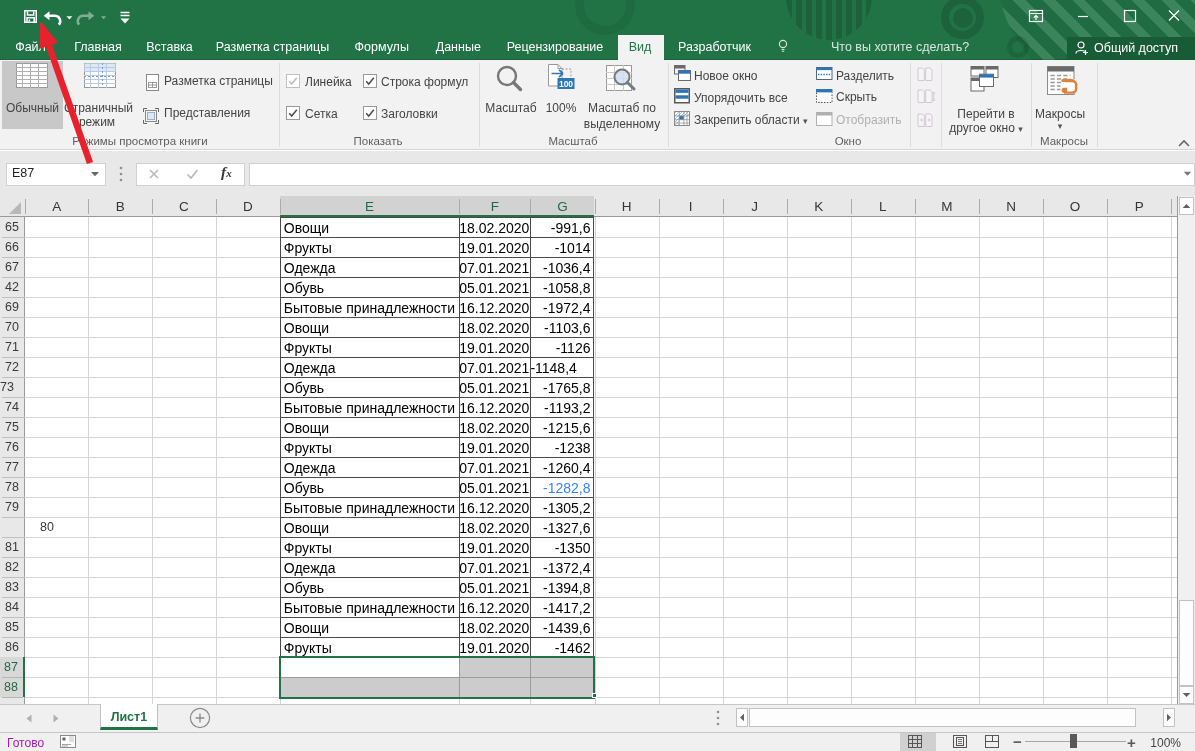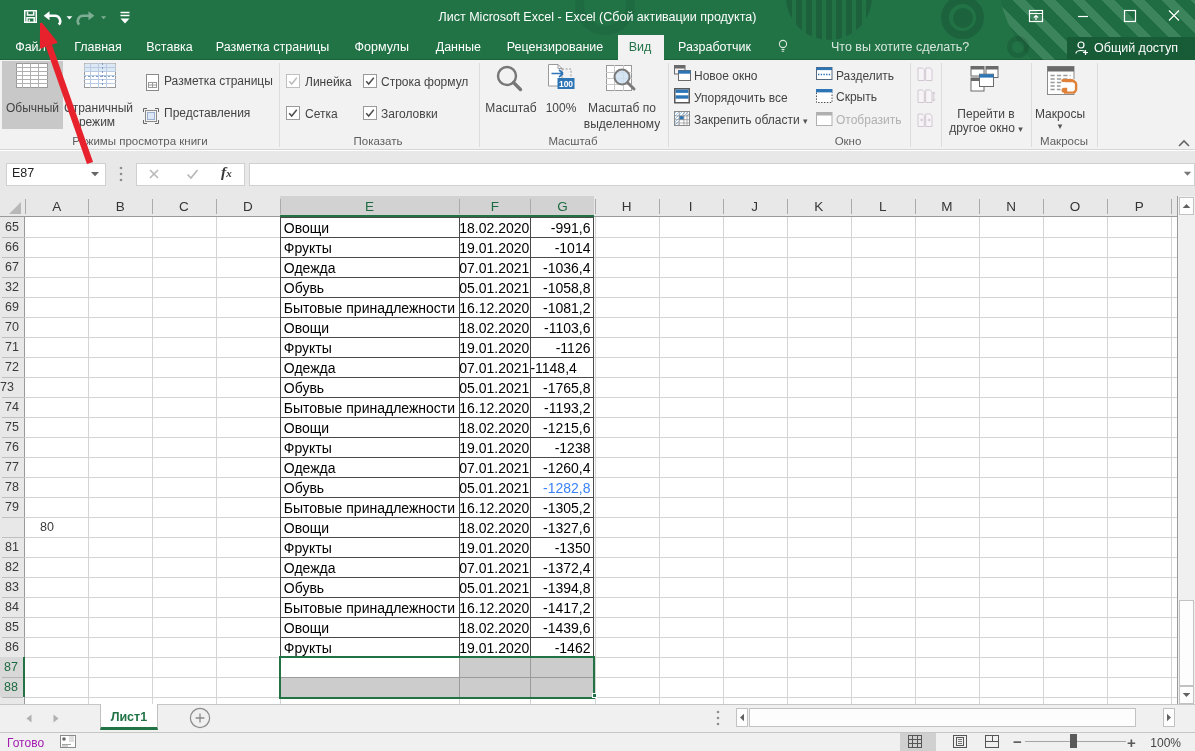--- a/index.html
+++ b/index.html
@@ -26,21 +26,20 @@
       <path d="M26.5 7.75 h6.4 a5.3 5.3 0 0 1 3.9 8.9" stroke="#fff" stroke-width="2.5" fill="none"></path>
       <path d="M44.5 8.3 l2.9 3.3 2.9 -3.3 z" fill="#fff"></path>
       <g opacity="0.42">
         <path d="M66.5 3.2 v9.1 L72.3 7.75 z" fill="#fff"></path>
         <path d="M67.5 7.75 h-6.4 a5.3 5.3 0 0 0 -3.9 8.9" stroke="#fff" stroke-width="2.5" fill="none"></path>
         <path d="M79 8.3 l2.6 3 2.6 -3 z" fill="#fff"></path>
       </g>
       <path d="M98.5 4.5 h9 M98.5 7.5 h9" stroke="#fff" stroke-width="1.6"></path>
       <path d="M98.5 10.5 h9 l-4.5 5 z" fill="#fff"></path>
     </svg>
-<div class="ab" style="left:0;top:10px;width:1195px;text-align:center;font-size:12.5px;color:#fff;">Лист Microsoft Excel - Excel (Сбой активации продукта)</div>
 <svg class="ab" style="left:1026px;top:8px;" width="160" height="16" viewBox="0 0 160 16">
 <g stroke="#fff" stroke-width="1.2" fill="none">
 <rect x="3.5" y="2.5" width="13" height="11"></rect>
         <path d="M3.5 5.5 h13 M10 12 v-4.5 M7.8 9.7 l2.2 -2.2 2.2 2.2"></path>
 <path d="M52 8.5 h10"></path>
 <rect x="98.5" y="2.5" width="11" height="11"></rect>
 <path d="M143 2.5 l10 10 M153 2.5 l-10 10"></path>
 </g>
     </svg>
 <div class="ab" style="left:0;top:33px;width:1195px;height:27px;"></div>
@@ -308,21 +307,21 @@
 <div class="ab" style="left:979.0px;top:199px;width:1px;height:15px;background:#ababab;"></div>
 <div class="ab" style="left:1043.0px;top:199px;width:1px;height:15px;background:#ababab;"></div>
 <div class="ab" style="left:1107.1px;top:199px;width:1px;height:15px;background:#ababab;"></div>
 <div class="ab" style="left:1171.2px;top:199px;width:1px;height:15px;background:#ababab;"></div>
 <div class="ab" style="left:0;top:220px;width:19px;text-align:right;font-size:12.5px;color:#3a3a3a;">65</div>
 <div class="ab" style="left:2px;top:237px;width:23px;height:1px;background:#c0c0c0;"></div>
 <div class="ab" style="left:0;top:240px;width:19px;text-align:right;font-size:12.5px;color:#3a3a3a;">66</div>
 <div class="ab" style="left:2px;top:257px;width:23px;height:1px;background:#c0c0c0;"></div>
 <div class="ab" style="left:0;top:260px;width:19px;text-align:right;font-size:12.5px;color:#3a3a3a;">67</div>
 <div class="ab" style="left:2px;top:277px;width:23px;height:1px;background:#c0c0c0;"></div>
-<div class="ab" style="left:0;top:280px;width:19px;text-align:right;font-size:12.5px;color:#3a3a3a;">32</div>
+<div class="ab" style="left:0;top:280px;width:19px;text-align:right;font-size:12.5px;color:#3a3a3a;">42</div>
 <div class="ab" style="left:2px;top:297px;width:23px;height:1px;background:#c0c0c0;"></div>
 <div class="ab" style="left:0;top:300px;width:19px;text-align:right;font-size:12.5px;color:#3a3a3a;">69</div>
 <div class="ab" style="left:2px;top:317px;width:23px;height:1px;background:#c0c0c0;"></div>
 <div class="ab" style="left:0;top:320px;width:19px;text-align:right;font-size:12.5px;color:#3a3a3a;">70</div>
 <div class="ab" style="left:2px;top:337px;width:23px;height:1px;background:#c0c0c0;"></div>
 <div class="ab" style="left:0;top:340px;width:19px;text-align:right;font-size:12.5px;color:#3a3a3a;">71</div>
 <div class="ab" style="left:2px;top:357px;width:23px;height:1px;background:#c0c0c0;"></div>
 <div class="ab" style="left:0;top:360px;width:19px;text-align:right;font-size:12.5px;color:#3a3a3a;">72</div>
 <div class="ab" style="left:2px;top:377px;width:23px;height:1px;background:#c0c0c0;"></div>
 <div class="ab" style="left:0;top:380px;width:19px;text-align:left;font-size:12.5px;color:#3a3a3a;">73</div>
@@ -430,21 +429,21 @@
 <div class="ab" style="left:459.3px;top:239.5px;width:67.09999999999997px;text-align:right;font-size:14px;color:#000;">19.01.2020</div>
 <div class="ab" style="left:530.4px;top:239.5px;width:60.10000000000002px;text-align:right;font-size:14px;color:#000;">-1014</div>
 <div class="ab" style="left:283.8px;top:259.5px;font-size:14px;color:#000;">Одежда</div>
 <div class="ab" style="left:459.3px;top:259.5px;width:67.09999999999997px;text-align:right;font-size:14px;color:#000;">07.01.2021</div>
 <div class="ab" style="left:530.4px;top:259.5px;width:60.10000000000002px;text-align:right;font-size:14px;color:#000;">-1036,4</div>
 <div class="ab" style="left:283.8px;top:279.5px;font-size:14px;color:#000;">Обувь</div>
 <div class="ab" style="left:459.3px;top:279.5px;width:67.09999999999997px;text-align:right;font-size:14px;color:#000;">05.01.2021</div>
 <div class="ab" style="left:530.4px;top:279.5px;width:60.10000000000002px;text-align:right;font-size:14px;color:#000;">-1058,8</div>
 <div class="ab" style="left:283.8px;top:299.5px;font-size:14px;color:#000;">Бытовые принадлежности</div>
 <div class="ab" style="left:459.3px;top:299.5px;width:67.09999999999997px;text-align:right;font-size:14px;color:#000;">16.12.2020</div>
-<div class="ab" style="left:530.4px;top:299.5px;width:60.10000000000002px;text-align:right;font-size:14px;color:#000;">-1081,2</div>
+<div class="ab" style="left:530.4px;top:299.5px;width:60.10000000000002px;text-align:right;font-size:14px;color:#000;">-1972,4</div>
 <div class="ab" style="left:283.8px;top:319.5px;font-size:14px;color:#000;">Овощи</div>
 <div class="ab" style="left:459.3px;top:319.5px;width:67.09999999999997px;text-align:right;font-size:14px;color:#000;">18.02.2020</div>
 <div class="ab" style="left:530.4px;top:319.5px;width:60.10000000000002px;text-align:right;font-size:14px;color:#000;">-1103,6</div>
 <div class="ab" style="left:283.8px;top:339.5px;font-size:14px;color:#000;">Фрукты</div>
 <div class="ab" style="left:459.3px;top:339.5px;width:67.09999999999997px;text-align:right;font-size:14px;color:#000;">19.01.2020</div>
 <div class="ab" style="left:530.4px;top:339.5px;width:60.10000000000002px;text-align:right;font-size:14px;color:#000;">-1126</div>
 <div class="ab" style="left:283.8px;top:359.5px;font-size:14px;color:#000;">Одежда</div>
 <div class="ab" style="left:459.3px;top:359.5px;width:67.09999999999997px;text-align:right;font-size:14px;color:#000;">07.01.2021</div>
 <div class="ab" style="left:530.4px;top:359.5px;width:60.10000000000002px;text-align:left;font-size:14px;color:#000;">-1148,4</div>
 <div class="ab" style="left:283.8px;top:379.5px;font-size:14px;color:#000;">Обувь</div>

